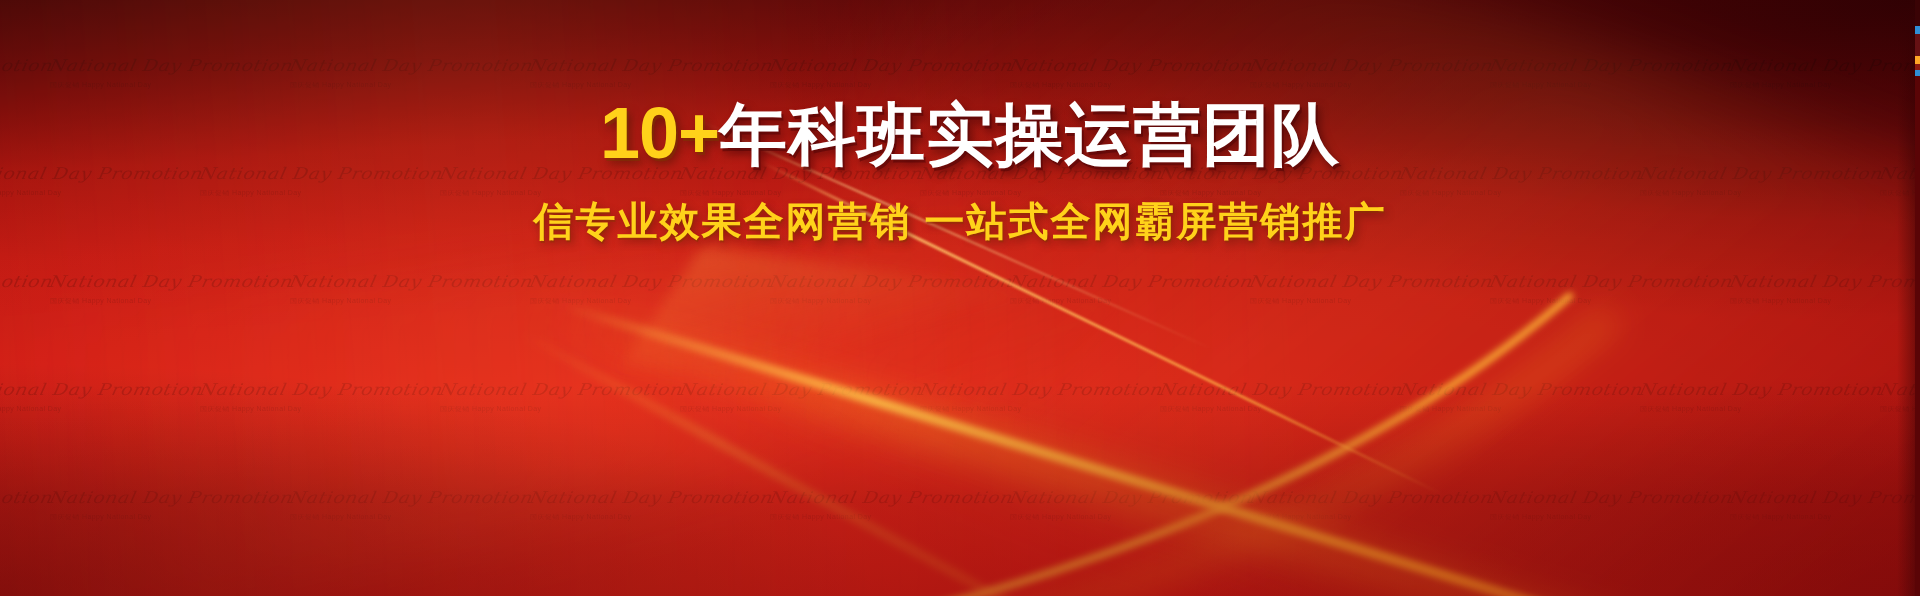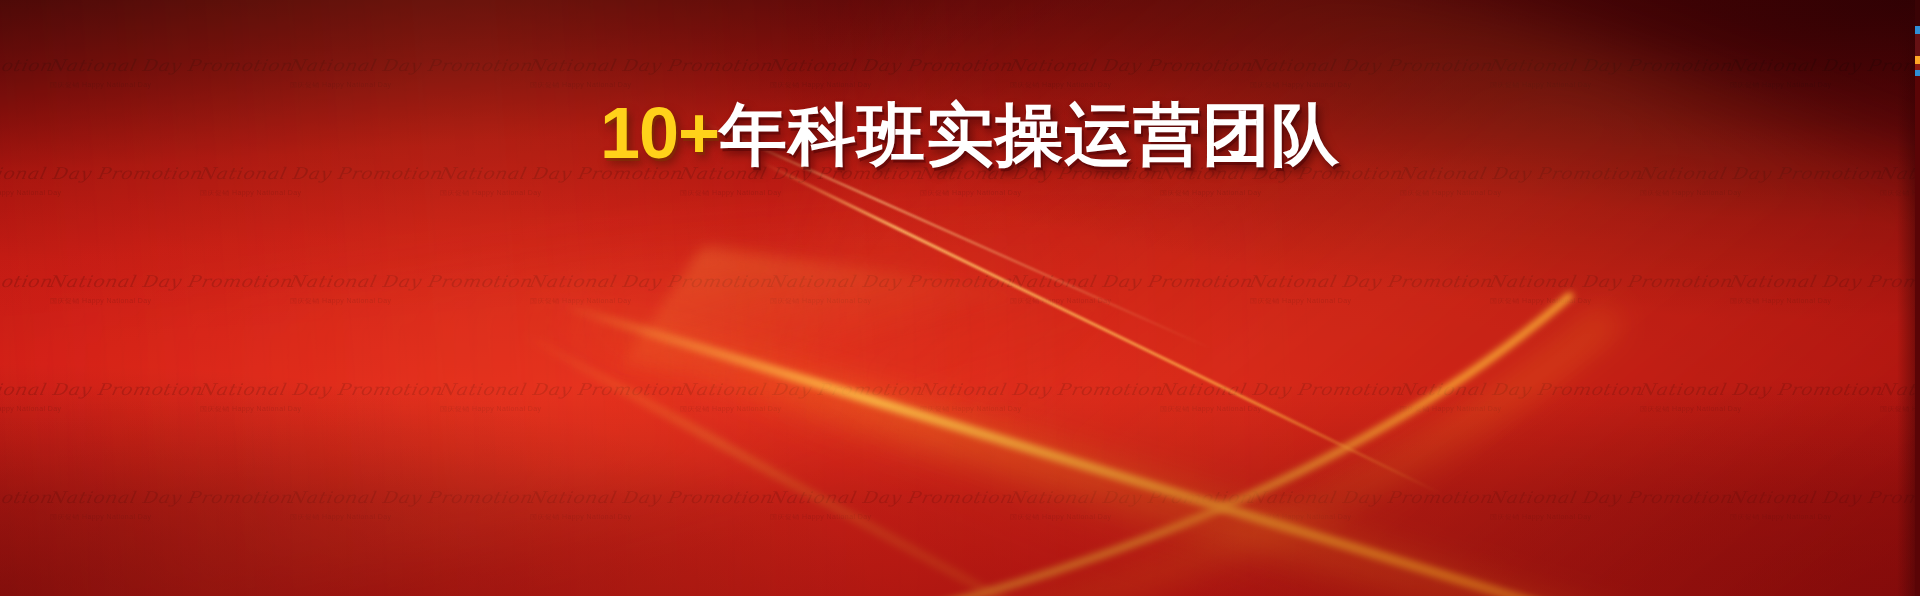--- a/index.html
+++ b/index.html
@@ -555,18 +555,19 @@
   <div class="streak beam1glow"></div>
   <div class="streak beam1"></div>
   <div class="streak beam2"></div>
   <div class="streak beam3"></div>
   <div class="streak beam4"></div>
 
   <div class="darkfade-bottom"></div>
 
   <div class="content">
     <div class="headline"><span class="num">10+</span><span>年科班实操运营团队</span></div>
+    <div class="subline">信专业效果全网营销  一站式全网霸屏营销推广</div>
   </div>
 
   <div class="edge-fade"></div>
   <div class="edge-strip"></div>
 
 </div>
 
 </body></html>

